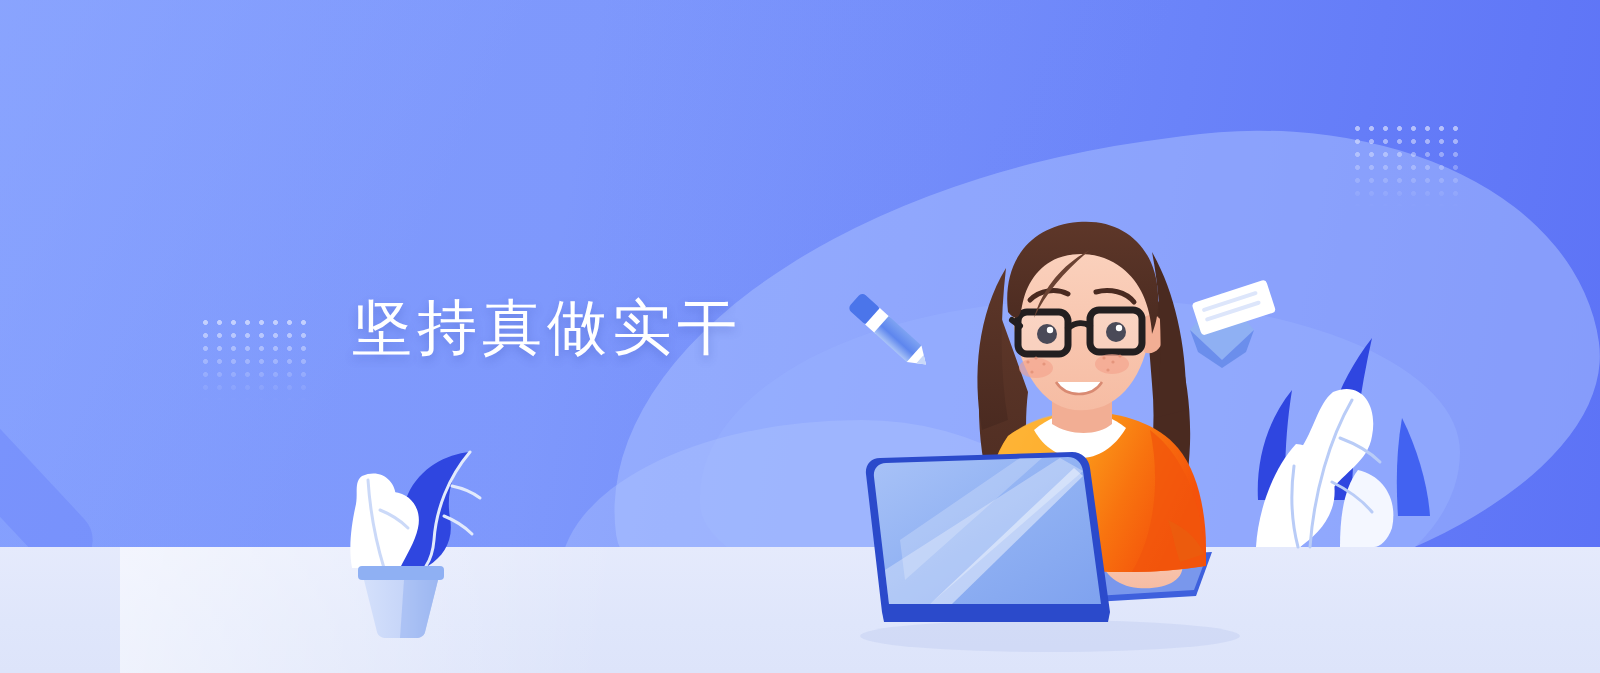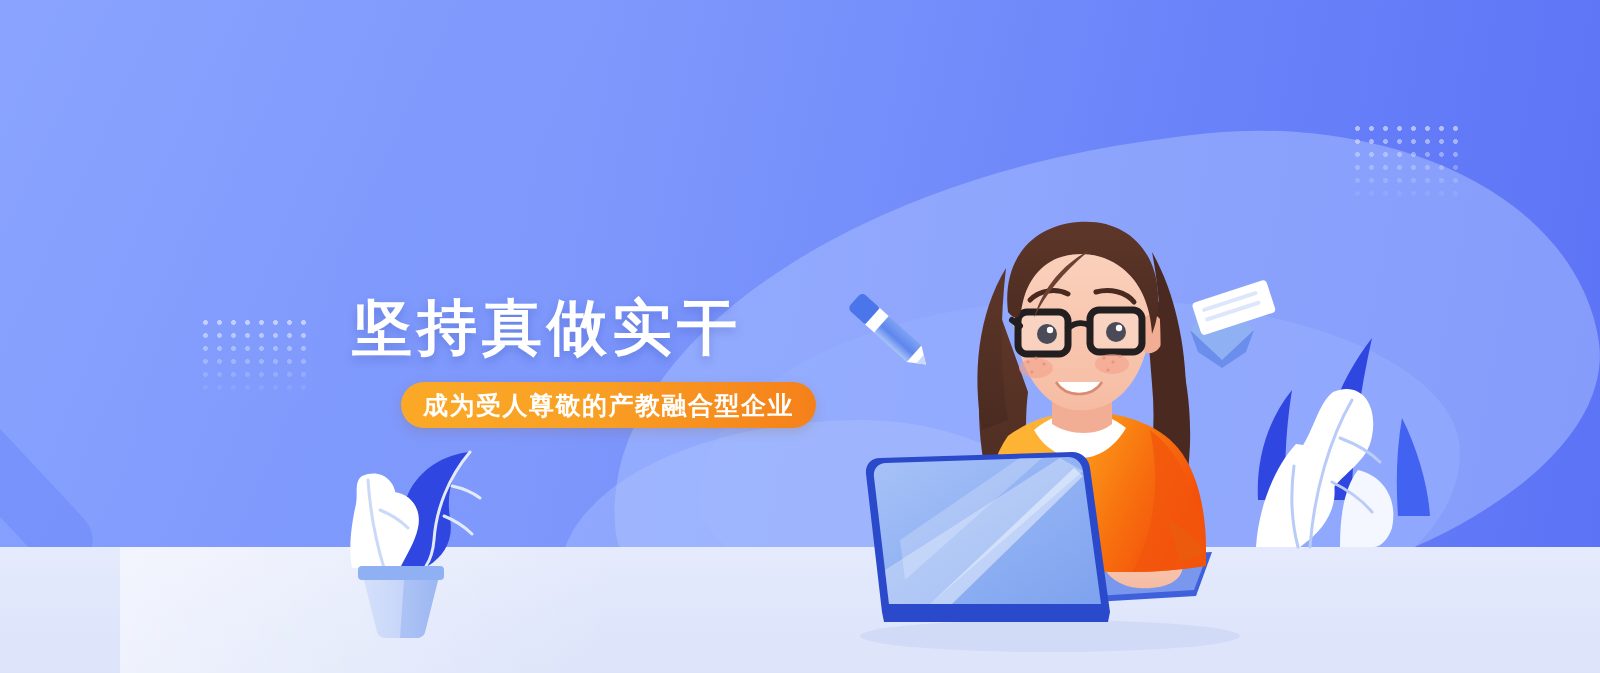--- a/index.html
+++ b/index.html
@@ -74,21 +74,21 @@
   .floor-sheen {
     position: absolute; left: 120px; top: 547px; width: 700px; height: 126px;
     background: linear-gradient(100deg, rgba(255,255,255,.55), rgba(255,255,255,0) 70%);
   }
 
   
   .headline {
     position: absolute;
     left: 352px; top: 288px;
     font-size: 60px;
-    font-weight: 700;
+    font-weight: 400;
     letter-spacing: 5px;
     color: #ffffff;
     white-space: nowrap;
     text-shadow: 0 4px 10px rgba(50,70,170,.30);
   }
   .pill {
     position: absolute;
     left: 401px; top: 382px;
     height: 46px;
     padding: 0 22px;
@@ -317,17 +317,14 @@
           <path d="M1074 468 L1083 476 L952 604 L930 604 Z" fill="#ffffff" opacity=".45"></path>
         </g>
 
         <path d="M882 612 L1110 612 L1108 622 L884 622 Z" fill="#2b4acb"></path>
       </g>
     </svg>
   </div>
 
   <div class="headline">坚持真做实干</div>
 
-  <div class="pill">
-    <span class="pill-text">成为受人尊敬的产教融合型企业</span>
-  </div>
 
 </div>
 
 </body></html>

